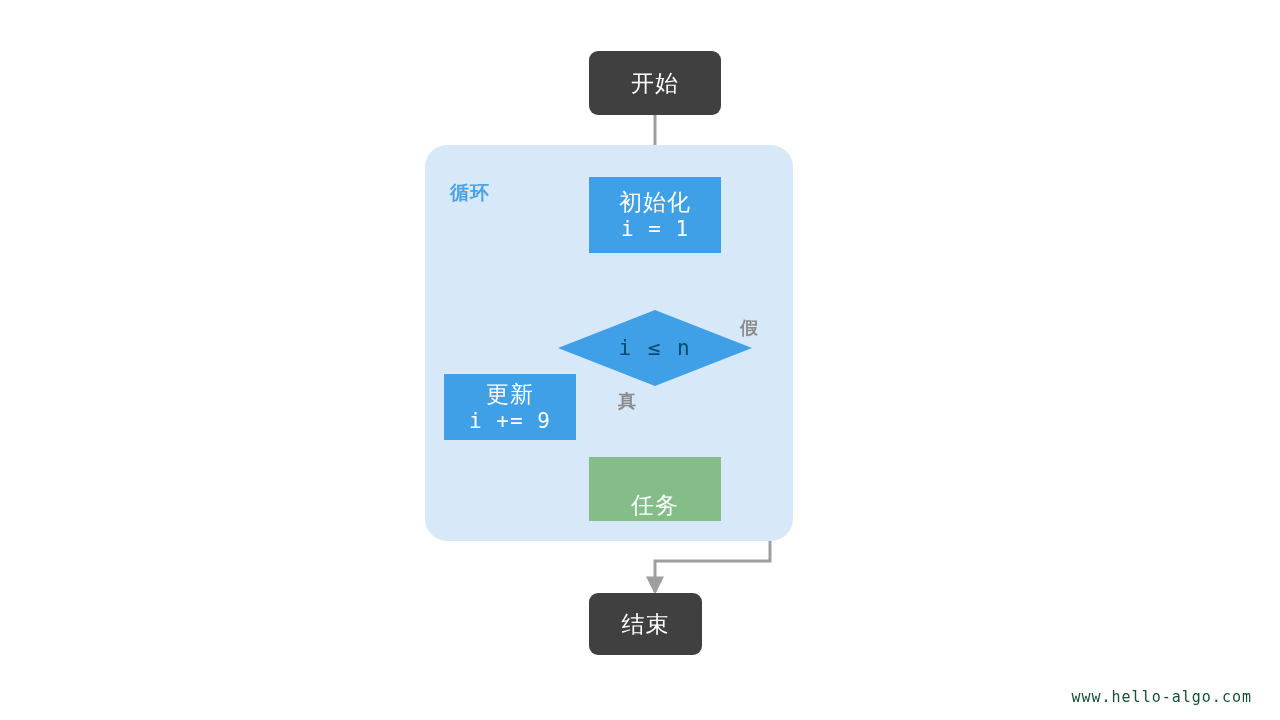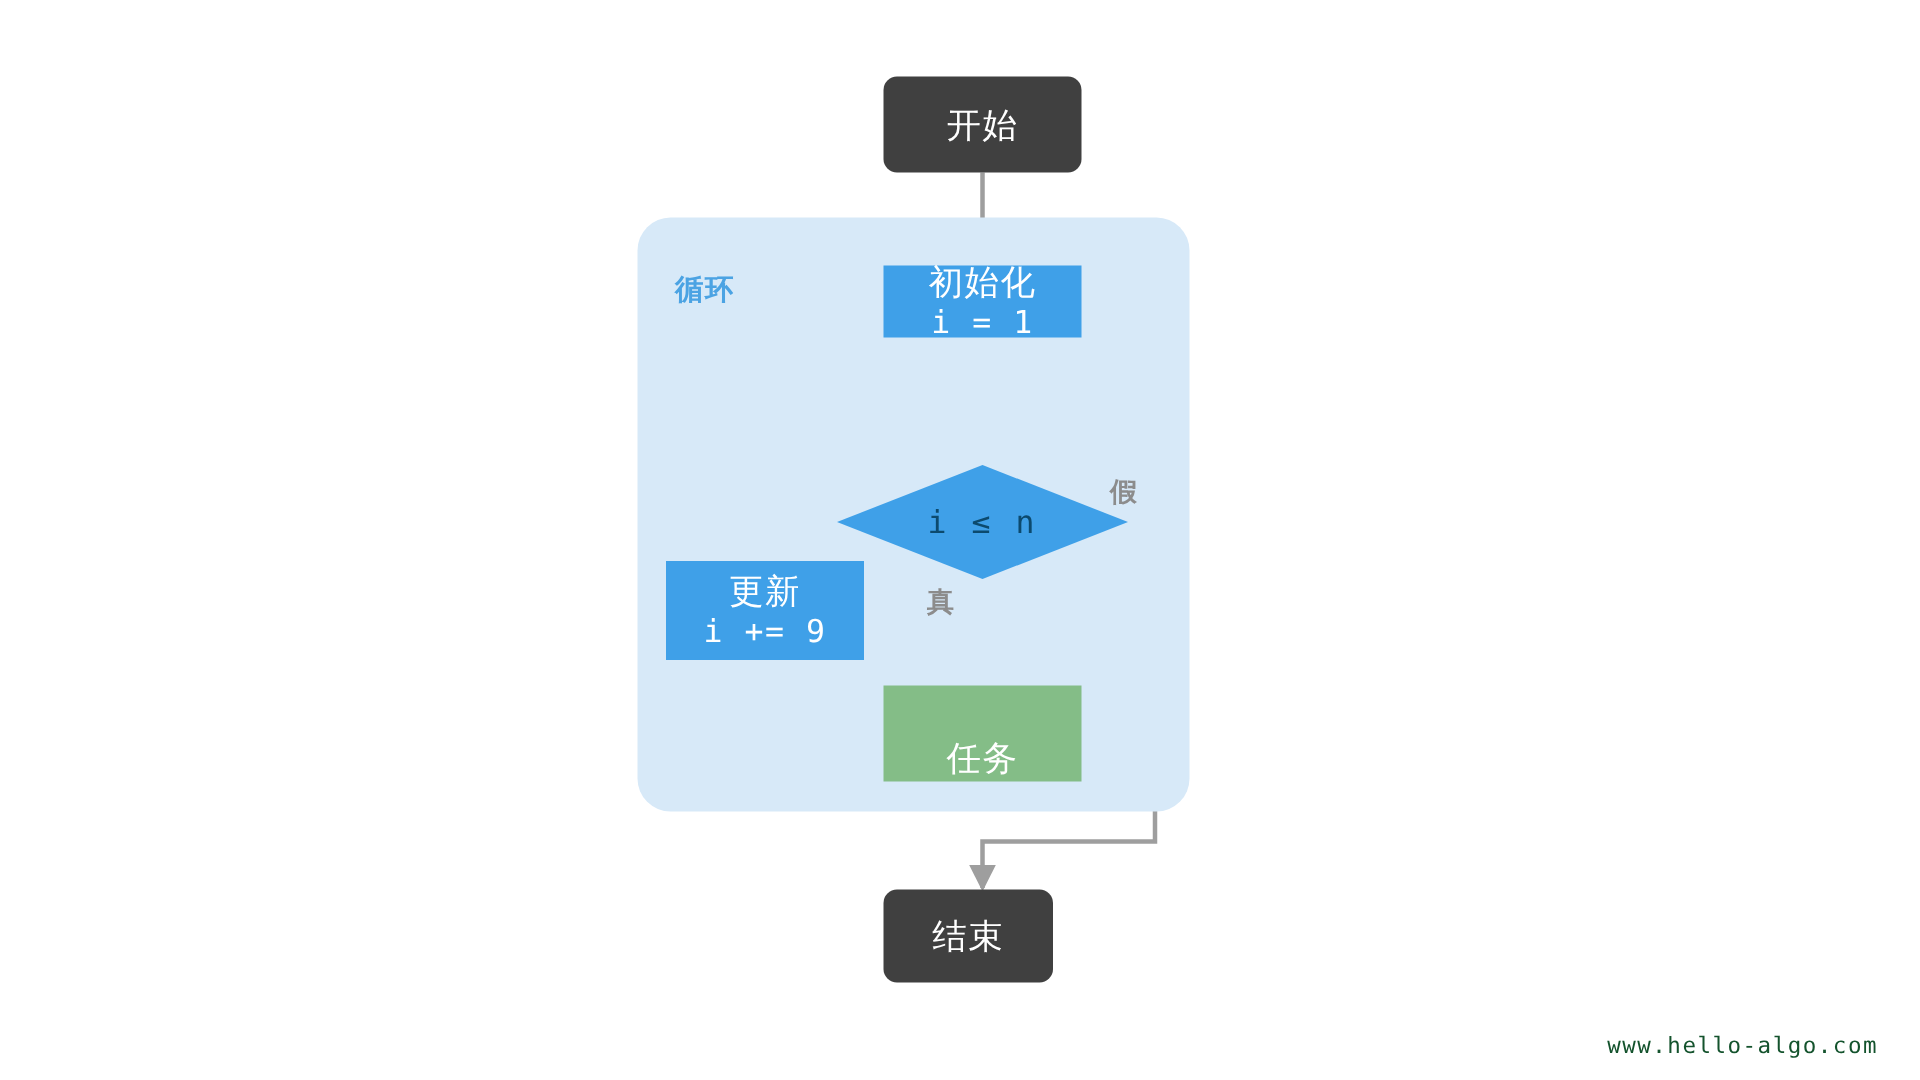--- a/index.html
+++ b/index.html
@@ -160,21 +160,21 @@
   <path d="M752,348 L770,348 L770,561 L655,561 L655,592" stroke="#9e9e9e" stroke-width="3" fill="none" marker-end="url(#arrow)"></path>
 </svg>
 
 <div id="loop-container"></div>
 <div id="loop-label">循环</div>
 
 <div class="node terminal" id="node-start" style="left:589px; top:51px; width:132px; height:64px;">
   <span class="line1">开始</span>
 </div>
 
-<div class="node process" id="node-init" style="left:589px; top:177px; width:132px; height:48px;">
+<div class="node process" id="node-init" style="left:589px; top:177px; width:132px; height:76px;">
   <span class="line1">初始化</span>
   <span class="line2">i = 1</span>
 </div>
 
 <div id="decision">
   <div class="diamond-shape"></div>
   <div class="diamond-text">i ≤ n</div>
 </div>
 
 <div class="node process" id="node-update" style="left:444px; top:374px; width:132px; height:66px;">

